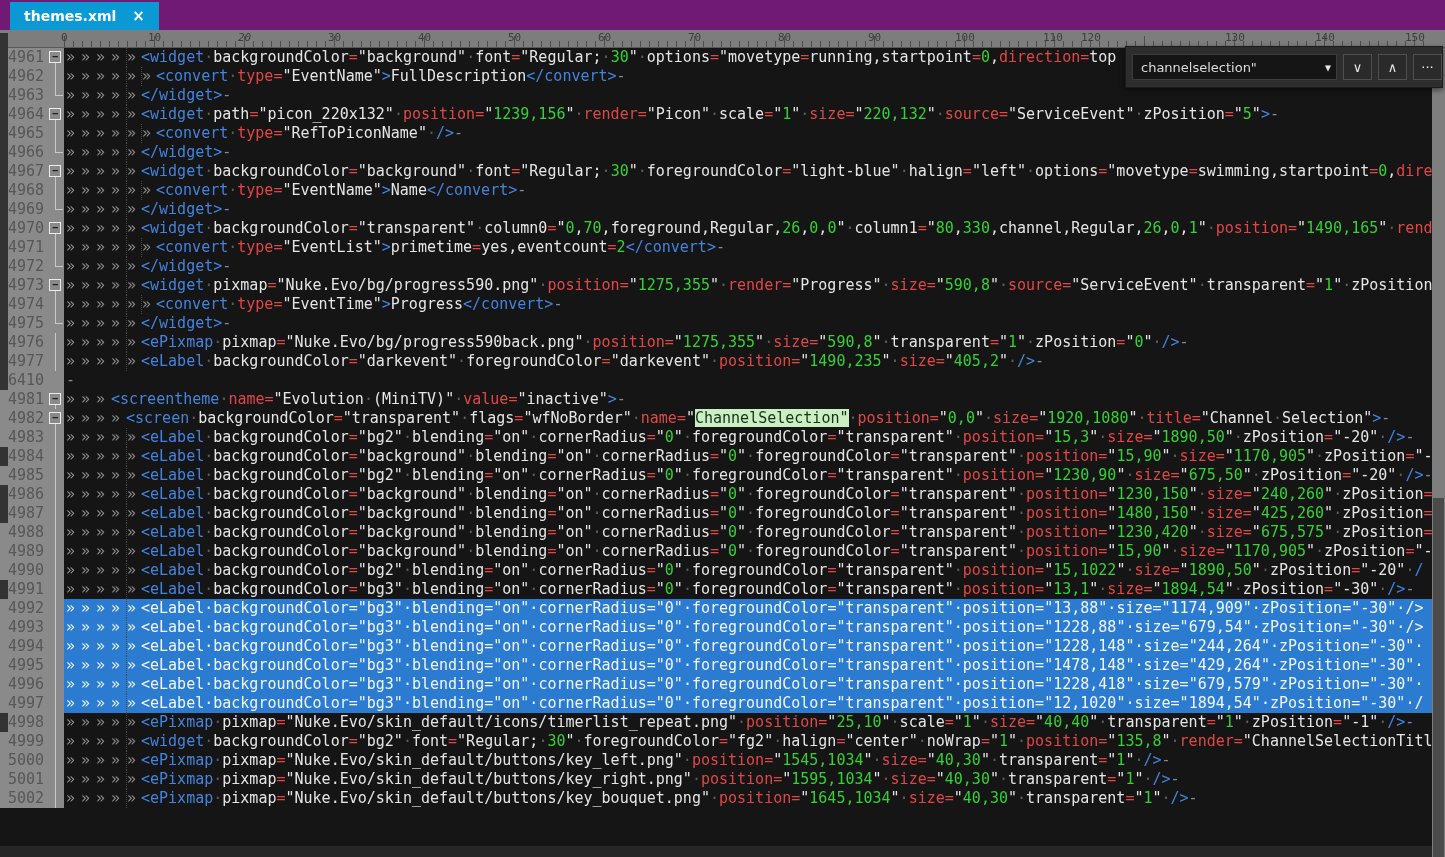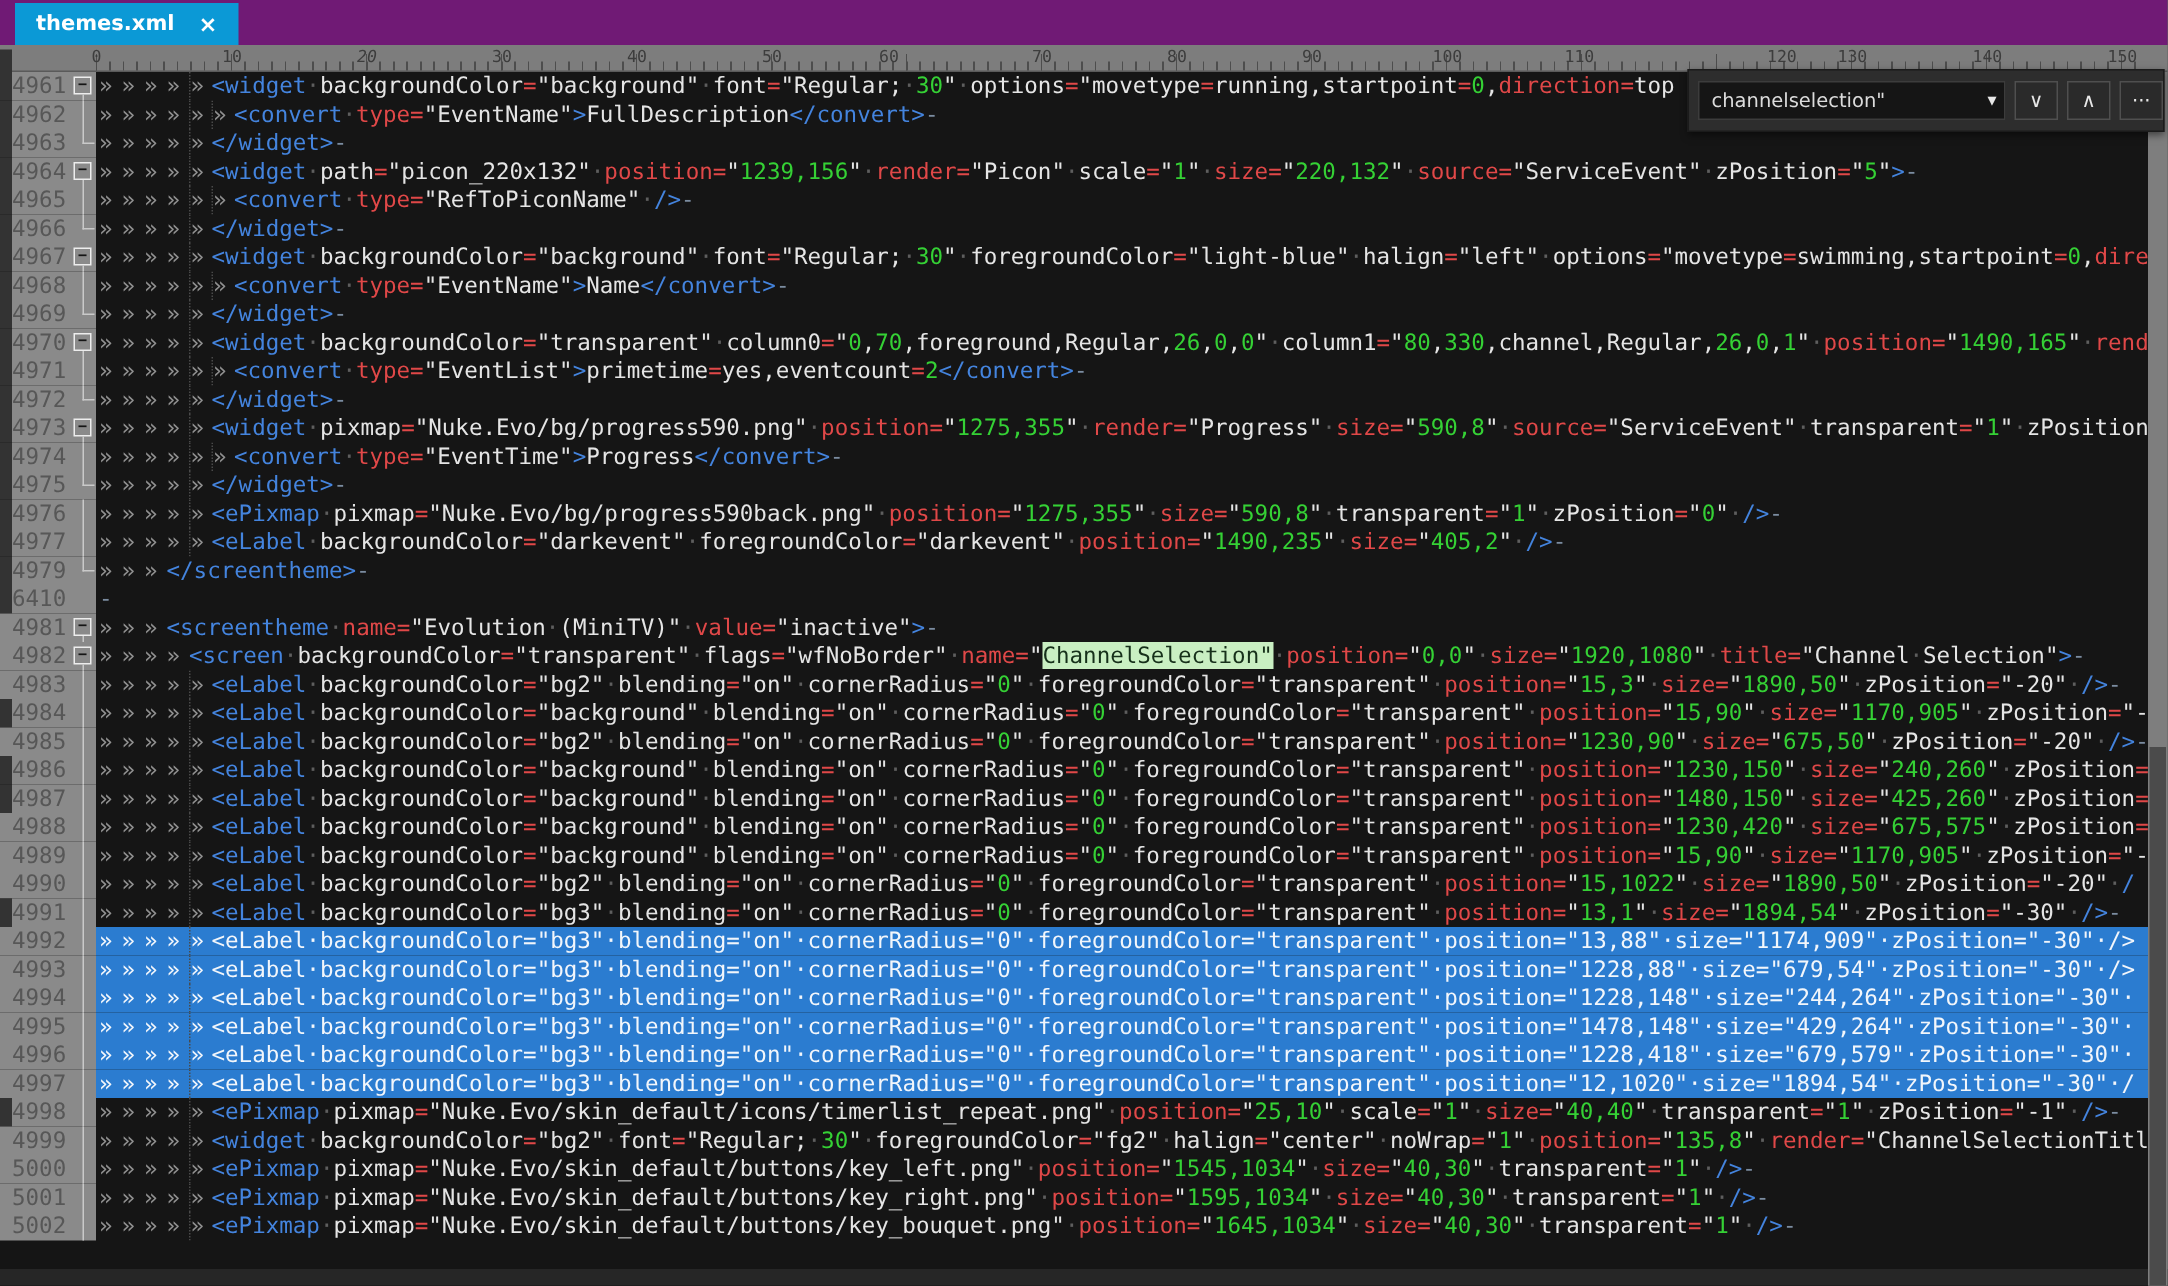--- a/index.html
+++ b/index.html
@@ -69,27 +69,27 @@
 
 <div class="ruler">
   <div class="ticks2"></div>
   <div class="ticks"></div>
 <span class="lbl" style="left: 61px;">0</span>
     <span class="lbl" style="left: 148px;">10</span>
     <span class="lbl" style="left: 238px; font-style: italic;">20</span>
     <span class="lbl" style="left: 328px;">30</span>
     <span class="lbl" style="left: 418px;">40</span>
     <span class="lbl" style="left: 508px;">50</span>
-    <span class="lbl" style="left: 586px;">60</span>
+    <span class="lbl" style="left: 598px;">60</span>
     <span class="lbl" style="left: 688px;">70</span>
     <span class="lbl" style="left: 778px;">80</span>
     <span class="lbl" style="left: 868px;">90</span>
     <span class="lbl" style="left: 955px;">100</span>
     <span class="lbl" style="left: 1043px;">110</span>
-    <span class="lbl" style="left: 1178px;">120</span>
+    <span class="lbl" style="left: 1081px;">120</span>
     <span class="lbl" style="left: 1225px;">130</span>
     <span class="lbl" style="left: 1315px;">140</span>
     <span class="lbl" style="left: 1405px;">150</span>
   </div>
 <div class="ruler-notch"></div>
 
 <div class="editor">
     <div class="row"><div class="mk"></div><div class="ln">4961</div><div class="fold"><div class="fline below"></div><div class="fbox">−</div></div><div class="code"><span class="tb">»</span><span class="tb">»</span><span class="tb">»</span><span class="tb">»</span><span class="tb">»</span><span class="b">&lt;widget</span><span class="sp">·</span><span class="w">backgroundColor</span><span class="r">=</span><span class="w">"background"</span><span class="sp">·</span><span class="w">font</span><span class="r">=</span><span class="w">"Regular;</span><span class="sp">·</span><span class="g">30</span><span class="w">"</span><span class="sp">·</span><span class="w">options</span><span class="r">=</span><span class="w">"movetype</span><span class="r">=</span><span class="w">running,startpoint</span><span class="r">=</span><span class="g">0</span><span class="w">,</span><span class="r">direction</span><span class="r">=</span><span class="w">top</span></div></div>
     <div class="row"><div class="mk"></div><div class="ln">4962</div><div class="fold"><div class="fline"></div></div><div class="code"><span class="tb">»</span><span class="tb">»</span><span class="tb">»</span><span class="tb">»</span><span class="tb">»</span><span class="tb">»</span><span class="b">&lt;convert</span><span class="sp">·</span><span class="r">type</span><span class="r">=</span><span class="w">"EventName"</span><span class="b">&gt;</span><span class="w">FullDescription</span><span class="b">&lt;/convert&gt;</span><span class="eol">-</span></div></div>
     <div class="row"><div class="mk"></div><div class="ln">4963</div><div class="fold"><div class="fline half"></div><div class="fstub"></div></div><div class="code"><span class="tb">»</span><span class="tb">»</span><span class="tb">»</span><span class="tb">»</span><span class="tb">»</span><span class="b">&lt;/widget&gt;</span><span class="eol">-</span></div></div>
@@ -100,21 +100,20 @@
     <div class="row"><div class="mk"></div><div class="ln">4968</div><div class="fold"><div class="fline"></div></div><div class="code"><span class="tb">»</span><span class="tb">»</span><span class="tb">»</span><span class="tb">»</span><span class="tb">»</span><span class="tb">»</span><span class="b">&lt;convert</span><span class="sp">·</span><span class="r">type</span><span class="r">=</span><span class="w">"EventName"</span><span class="b">&gt;</span><span class="w">Name</span><span class="b">&lt;/convert&gt;</span><span class="eol">-</span></div></div>
     <div class="row"><div class="mk"></div><div class="ln">4969</div><div class="fold"><div class="fline half"></div><div class="fstub"></div></div><div class="code"><span class="tb">»</span><span class="tb">»</span><span class="tb">»</span><span class="tb">»</span><span class="tb">»</span><span class="b">&lt;/widget&gt;</span><span class="eol">-</span></div></div>
     <div class="row"><div class="mk"></div><div class="ln">4970</div><div class="fold"><div class="fline below"></div><div class="fbox">−</div></div><div class="code"><span class="tb">»</span><span class="tb">»</span><span class="tb">»</span><span class="tb">»</span><span class="tb">»</span><span class="b">&lt;widget</span><span class="sp">·</span><span class="w">backgroundColor</span><span class="r">=</span><span class="w">"transparent"</span><span class="sp">·</span><span class="w">column0</span><span class="r">=</span><span class="w">"</span><span class="g">0</span><span class="w">,</span><span class="g">70</span><span class="w">,</span><span class="w">foreground,Regular,</span><span class="g">26</span><span class="w">,</span><span class="g">0</span><span class="w">,</span><span class="g">0</span><span class="w">"</span><span class="sp">·</span><span class="w">column1</span><span class="r">=</span><span class="w">"</span><span class="g">80</span><span class="w">,</span><span class="g">330</span><span class="w">,</span><span class="w">channel,Regular,</span><span class="g">26</span><span class="w">,</span><span class="g">0</span><span class="w">,</span><span class="g">1</span><span class="w">"</span><span class="sp">·</span><span class="r">position</span><span class="r">=</span><span class="w">"</span><span class="g">1490,165</span><span class="w">"</span><span class="sp">·</span><span class="r">rend</span></div></div>
     <div class="row"><div class="mk"></div><div class="ln">4971</div><div class="fold"><div class="fline"></div></div><div class="code"><span class="tb">»</span><span class="tb">»</span><span class="tb">»</span><span class="tb">»</span><span class="tb">»</span><span class="tb">»</span><span class="b">&lt;convert</span><span class="sp">·</span><span class="r">type</span><span class="r">=</span><span class="w">"EventList"</span><span class="b">&gt;</span><span class="w">primetime</span><span class="r">=</span><span class="w">yes,eventcount</span><span class="r">=</span><span class="g">2</span><span class="b">&lt;/convert&gt;</span><span class="eol">-</span></div></div>
     <div class="row"><div class="mk"></div><div class="ln">4972</div><div class="fold"><div class="fline half"></div><div class="fstub"></div></div><div class="code"><span class="tb">»</span><span class="tb">»</span><span class="tb">»</span><span class="tb">»</span><span class="tb">»</span><span class="b">&lt;/widget&gt;</span><span class="eol">-</span></div></div>
     <div class="row"><div class="mk"></div><div class="ln">4973</div><div class="fold"><div class="fline below"></div><div class="fbox">−</div></div><div class="code"><span class="tb">»</span><span class="tb">»</span><span class="tb">»</span><span class="tb">»</span><span class="tb">»</span><span class="b">&lt;widget</span><span class="sp">·</span><span class="w">pixmap</span><span class="r">=</span><span class="w">"Nuke.Evo/bg/progress590.png"</span><span class="sp">·</span><span class="r">position</span><span class="r">=</span><span class="w">"</span><span class="g">1275,355</span><span class="w">"</span><span class="sp">·</span><span class="r">render</span><span class="r">=</span><span class="w">"Progress"</span><span class="sp">·</span><span class="r">size</span><span class="r">=</span><span class="w">"</span><span class="g">590,8</span><span class="w">"</span><span class="sp">·</span><span class="r">source</span><span class="r">=</span><span class="w">"ServiceEvent"</span><span class="sp">·</span><span class="w">transparent</span><span class="r">=</span><span class="w">"</span><span class="g">1</span><span class="w">"</span><span class="sp">·</span><span class="w">zPosition</span></div></div>
     <div class="row"><div class="mk"></div><div class="ln">4974</div><div class="fold"><div class="fline"></div></div><div class="code"><span class="tb">»</span><span class="tb">»</span><span class="tb">»</span><span class="tb">»</span><span class="tb">»</span><span class="tb">»</span><span class="b">&lt;convert</span><span class="sp">·</span><span class="r">type</span><span class="r">=</span><span class="w">"EventTime"</span><span class="b">&gt;</span><span class="w">Progress</span><span class="b">&lt;/convert&gt;</span><span class="eol">-</span></div></div>
     <div class="row"><div class="mk"></div><div class="ln">4975</div><div class="fold"><div class="fline half"></div><div class="fstub"></div></div><div class="code"><span class="tb">»</span><span class="tb">»</span><span class="tb">»</span><span class="tb">»</span><span class="tb">»</span><span class="b">&lt;/widget&gt;</span><span class="eol">-</span></div></div>
     <div class="row"><div class="mk"></div><div class="ln">4976</div><div class="fold"><div class="fline"></div></div><div class="code"><span class="tb">»</span><span class="tb">»</span><span class="tb">»</span><span class="tb">»</span><span class="tb">»</span><span class="b">&lt;ePixmap</span><span class="sp">·</span><span class="w">pixmap</span><span class="r">=</span><span class="w">"Nuke.Evo/bg/progress590back.png"</span><span class="sp">·</span><span class="r">position</span><span class="r">=</span><span class="w">"</span><span class="g">1275,355</span><span class="w">"</span><span class="sp">·</span><span class="r">size</span><span class="r">=</span><span class="w">"</span><span class="g">590,8</span><span class="w">"</span><span class="sp">·</span><span class="w">transparent</span><span class="r">=</span><span class="w">"</span><span class="g">1</span><span class="w">"</span><span class="sp">·</span><span class="w">zPosition</span><span class="r">=</span><span class="w">"</span><span class="g">0</span><span class="w">"</span><span class="sp">·</span><span class="b">/&gt;</span><span class="eol">-</span></div></div>
     <div class="row"><div class="mk"></div><div class="ln">4977</div><div class="fold"><div class="fline"></div></div><div class="code"><span class="tb">»</span><span class="tb">»</span><span class="tb">»</span><span class="tb">»</span><span class="tb">»</span><span class="b">&lt;eLabel</span><span class="sp">·</span><span class="w">backgroundColor</span><span class="r">=</span><span class="w">"darkevent"</span><span class="sp">·</span><span class="w">foregroundColor</span><span class="r">=</span><span class="w">"darkevent"</span><span class="sp">·</span><span class="r">position</span><span class="r">=</span><span class="w">"</span><span class="g">1490,235</span><span class="w">"</span><span class="sp">·</span><span class="r">size</span><span class="r">=</span><span class="w">"</span><span class="g">405,2</span><span class="w">"</span><span class="sp">·</span><span class="b">/&gt;</span><span class="eol">-</span></div></div>
-    <div class="row"><div class="mk"></div><div class="ln">4979</div><div class="fold"><div class="fline half"></div><div class="fstub"></div></div><div class="code"><span class="tb">»</span><span class="tb">»</span><span class="tb">»</span><span class="b">&lt;/screentheme&gt;</span><span class="eol">-</span></div></div>
     <div class="row"><div class="mk"></div><div class="ln">6410</div><div class="fold"></div><div class="code"><span class="eol">-</span></div></div>
     <div class="row"><div class="mk on"></div><div class="ln">4981</div><div class="fold"><div class="fline below"></div><div class="fbox">−</div></div><div class="code"><span class="tb">»</span><span class="tb">»</span><span class="tb">»</span><span class="b">&lt;screentheme</span><span class="sp">·</span><span class="r">name</span><span class="r">=</span><span class="w">"Evolution</span><span class="sp">·</span><span class="w">(MiniTV)"</span><span class="sp">·</span><span class="r">value</span><span class="r">=</span><span class="w">"inactive"</span><span class="b">&gt;</span><span class="eol">-</span></div></div>
     <div class="row"><div class="mk on"></div><div class="ln">4982</div><div class="fold"><div class="fline below"></div><div class="fbox">−</div></div><div class="code"><span class="tb">»</span><span class="tb">»</span><span class="tb">»</span><span class="tb">»</span><span class="b">&lt;screen</span><span class="sp">·</span><span class="w">backgroundColor</span><span class="r">=</span><span class="w">"transparent"</span><span class="sp">·</span><span class="w">flags</span><span class="r">=</span><span class="w">"wfNoBorder"</span><span class="sp">·</span><span class="r">name</span><span class="r">=</span><span class="w">"</span><span class="hl">ChannelSelection"</span><span class="sp">·</span><span class="r">position</span><span class="r">=</span><span class="w">"</span><span class="g">0,0</span><span class="w">"</span><span class="sp">·</span><span class="r">size</span><span class="r">=</span><span class="w">"</span><span class="g">1920,1080</span><span class="w">"</span><span class="sp">·</span><span class="r">title</span><span class="r">=</span><span class="w">"Channel</span><span class="sp">·</span><span class="w">Selection"</span><span class="b">&gt;</span><span class="eol">-</span></div></div>
     <div class="row"><div class="mk on"></div><div class="ln">4983</div><div class="fold"><div class="fline"></div></div><div class="code"><span class="tb">»</span><span class="tb">»</span><span class="tb">»</span><span class="tb">»</span><span class="tb">»</span><span class="b">&lt;eLabel</span><span class="sp">·</span><span class="w">backgroundColor</span><span class="r">=</span><span class="w">"bg2"</span><span class="sp">·</span><span class="w">blending</span><span class="r">=</span><span class="w">"on"</span><span class="sp">·</span><span class="w">cornerRadius</span><span class="r">=</span><span class="w">"</span><span class="g">0</span><span class="w">"</span><span class="sp">·</span><span class="w">foregroundColor</span><span class="r">=</span><span class="w">"transparent"</span><span class="sp">·</span><span class="r">position</span><span class="r">=</span><span class="w">"</span><span class="g">15,3</span><span class="w">"</span><span class="sp">·</span><span class="r">size</span><span class="r">=</span><span class="w">"</span><span class="g">1890,50</span><span class="w">"</span><span class="sp">·</span><span class="w">zPosition</span><span class="r">=</span><span class="w">"-20"</span><span class="sp">·</span><span class="b">/&gt;</span><span class="eol">-</span></div></div>
     <div class="row"><div class="mk"></div><div class="ln">4984</div><div class="fold"><div class="fline"></div></div><div class="code"><span class="tb">»</span><span class="tb">»</span><span class="tb">»</span><span class="tb">»</span><span class="tb">»</span><span class="b">&lt;eLabel</span><span class="sp">·</span><span class="w">backgroundColor</span><span class="r">=</span><span class="w">"background"</span><span class="sp">·</span><span class="w">blending</span><span class="r">=</span><span class="w">"on"</span><span class="sp">·</span><span class="w">cornerRadius</span><span class="r">=</span><span class="w">"</span><span class="g">0</span><span class="w">"</span><span class="sp">·</span><span class="w">foregroundColor</span><span class="r">=</span><span class="w">"transparent"</span><span class="sp">·</span><span class="r">position</span><span class="r">=</span><span class="w">"</span><span class="g">15,90</span><span class="w">"</span><span class="sp">·</span><span class="r">size</span><span class="r">=</span><span class="w">"</span><span class="g">1170,905</span><span class="w">"</span><span class="sp">·</span><span class="w">zPosition</span><span class="r">=</span><span class="w">"-</span></div></div>
     <div class="row"><div class="mk on"></div><div class="ln">4985</div><div class="fold"><div class="fline"></div></div><div class="code"><span class="tb">»</span><span class="tb">»</span><span class="tb">»</span><span class="tb">»</span><span class="tb">»</span><span class="b">&lt;eLabel</span><span class="sp">·</span><span class="w">backgroundColor</span><span class="r">=</span><span class="w">"bg2"</span><span class="sp">·</span><span class="w">blending</span><span class="r">=</span><span class="w">"on"</span><span class="sp">·</span><span class="w">cornerRadius</span><span class="r">=</span><span class="w">"</span><span class="g">0</span><span class="w">"</span><span class="sp">·</span><span class="w">foregroundColor</span><span class="r">=</span><span class="w">"transparent"</span><span class="sp">·</span><span class="r">position</span><span class="r">=</span><span class="w">"</span><span class="g">1230,90</span><span class="w">"</span><span class="sp">·</span><span class="r">size</span><span class="r">=</span><span class="w">"</span><span class="g">675,50</span><span class="w">"</span><span class="sp">·</span><span class="w">zPosition</span><span class="r">=</span><span class="w">"-20"</span><span class="sp">·</span><span class="b">/&gt;</span><span class="eol">-</span></div></div>
     <div class="row"><div class="mk"></div><div class="ln">4986</div><div class="fold"><div class="fline"></div></div><div class="code"><span class="tb">»</span><span class="tb">»</span><span class="tb">»</span><span class="tb">»</span><span class="tb">»</span><span class="b">&lt;eLabel</span><span class="sp">·</span><span class="w">backgroundColor</span><span class="r">=</span><span class="w">"background"</span><span class="sp">·</span><span class="w">blending</span><span class="r">=</span><span class="w">"on"</span><span class="sp">·</span><span class="w">cornerRadius</span><span class="r">=</span><span class="w">"</span><span class="g">0</span><span class="w">"</span><span class="sp">·</span><span class="w">foregroundColor</span><span class="r">=</span><span class="w">"transparent"</span><span class="sp">·</span><span class="r">position</span><span class="r">=</span><span class="w">"</span><span class="g">1230,150</span><span class="w">"</span><span class="sp">·</span><span class="r">size</span><span class="r">=</span><span class="w">"</span><span class="g">240,260</span><span class="w">"</span><span class="sp">·</span><span class="w">zPosition</span><span class="r">=</span></div></div>
     <div class="row"><div class="mk"></div><div class="ln">4987</div><div class="fold"><div class="fline"></div></div><div class="code"><span class="tb">»</span><span class="tb">»</span><span class="tb">»</span><span class="tb">»</span><span class="tb">»</span><span class="b">&lt;eLabel</span><span class="sp">·</span><span class="w">backgroundColor</span><span class="r">=</span><span class="w">"background"</span><span class="sp">·</span><span class="w">blending</span><span class="r">=</span><span class="w">"on"</span><span class="sp">·</span><span class="w">cornerRadius</span><span class="r">=</span><span class="w">"</span><span class="g">0</span><span class="w">"</span><span class="sp">·</span><span class="w">foregroundColor</span><span class="r">=</span><span class="w">"transparent"</span><span class="sp">·</span><span class="r">position</span><span class="r">=</span><span class="w">"</span><span class="g">1480,150</span><span class="w">"</span><span class="sp">·</span><span class="r">size</span><span class="r">=</span><span class="w">"</span><span class="g">425,260</span><span class="w">"</span><span class="sp">·</span><span class="w">zPosition</span><span class="r">=</span></div></div>
     <div class="row"><div class="mk on"></div><div class="ln">4988</div><div class="fold"><div class="fline"></div></div><div class="code"><span class="tb">»</span><span class="tb">»</span><span class="tb">»</span><span class="tb">»</span><span class="tb">»</span><span class="b">&lt;eLabel</span><span class="sp">·</span><span class="w">backgroundColor</span><span class="r">=</span><span class="w">"background"</span><span class="sp">·</span><span class="w">blending</span><span class="r">=</span><span class="w">"on"</span><span class="sp">·</span><span class="w">cornerRadius</span><span class="r">=</span><span class="w">"</span><span class="g">0</span><span class="w">"</span><span class="sp">·</span><span class="w">foregroundColor</span><span class="r">=</span><span class="w">"transparent"</span><span class="sp">·</span><span class="r">position</span><span class="r">=</span><span class="w">"</span><span class="g">1230,420</span><span class="w">"</span><span class="sp">·</span><span class="r">size</span><span class="r">=</span><span class="w">"</span><span class="g">675,575</span><span class="w">"</span><span class="sp">·</span><span class="w">zPosition</span><span class="r">=</span></div></div>
     <div class="row"><div class="mk on"></div><div class="ln">4989</div><div class="fold"><div class="fline"></div></div><div class="code"><span class="tb">»</span><span class="tb">»</span><span class="tb">»</span><span class="tb">»</span><span class="tb">»</span><span class="b">&lt;eLabel</span><span class="sp">·</span><span class="w">backgroundColor</span><span class="r">=</span><span class="w">"background"</span><span class="sp">·</span><span class="w">blending</span><span class="r">=</span><span class="w">"on"</span><span class="sp">·</span><span class="w">cornerRadius</span><span class="r">=</span><span class="w">"</span><span class="g">0</span><span class="w">"</span><span class="sp">·</span><span class="w">foregroundColor</span><span class="r">=</span><span class="w">"transparent"</span><span class="sp">·</span><span class="r">position</span><span class="r">=</span><span class="w">"</span><span class="g">15,90</span><span class="w">"</span><span class="sp">·</span><span class="r">size</span><span class="r">=</span><span class="w">"</span><span class="g">1170,905</span><span class="w">"</span><span class="sp">·</span><span class="w">zPosition</span><span class="r">=</span><span class="w">"-</span></div></div>

